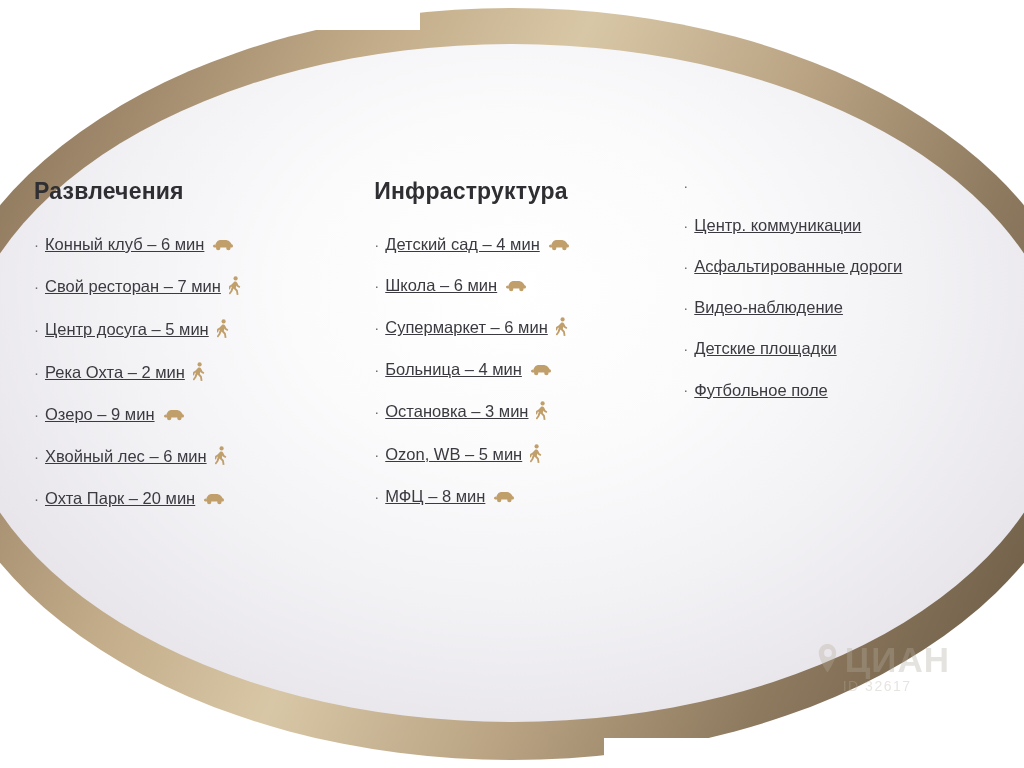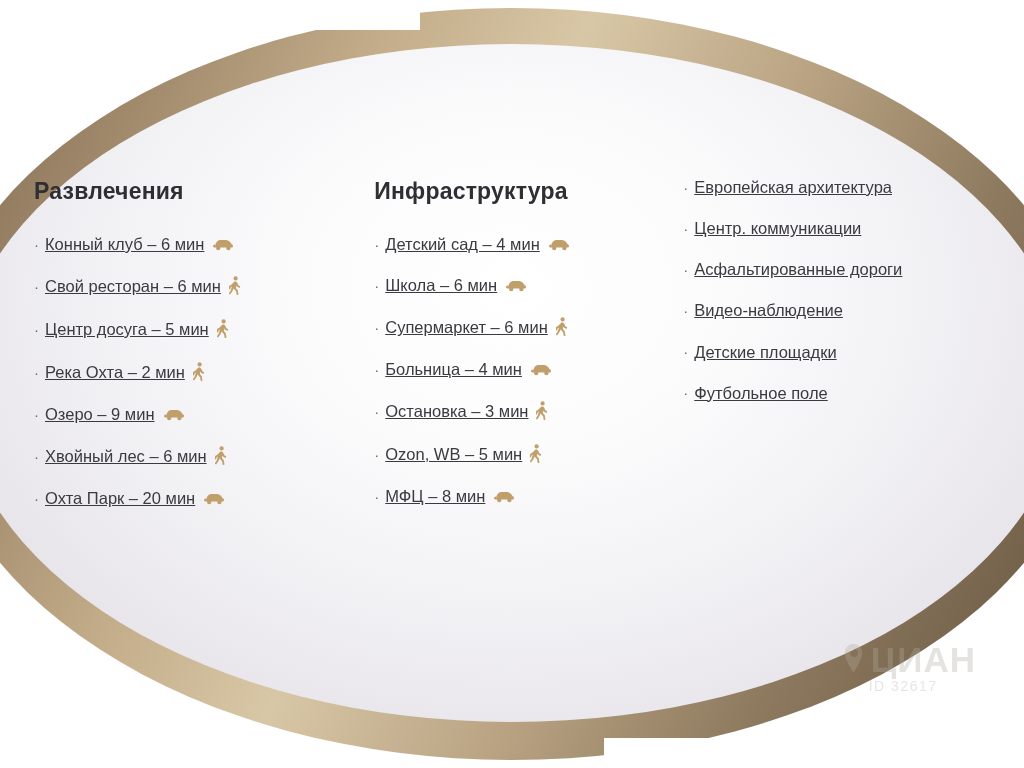--- a/index.html
+++ b/index.html
@@ -113,21 +113,21 @@
   .icon {
     display: inline-flex;
     align-items: center;
     margin-left: 8px;
     color: #c19f6b;
   }
   .icon svg { display: block; }
   
   .watermark {
     position: absolute;
-    right: 48px;
+    right: 74px;
     bottom: 74px;
     display: flex;
     flex-direction: column;
     align-items: flex-start;
     opacity: 0.33;
     color: #9d9da6;
     user-select: none;
   }
   .wm-row {
     display: flex;
@@ -169,21 +169,21 @@
             <span class="icon">
               <svg width="22" height="14" viewBox="0 0 22 14">
                   <path fill="currentColor" d="M3 9.5c0-2 1-3.6 1.8-4.6C5.6 3.6 7 3 9.6 3h3.2c2.3 0 3.6.5 4.7 1.5.9.8 1.6 1.8 2.1 2.7.8.2 1.4.8 1.4 1.7 0 .9-.5 1.5-1.3 1.6H2.3C1.5 10.4 1 9.8 1 9.1c0-.8.8-1.4 2-1.5z"></path>
                   <circle cx="6.2" cy="11" r="2.2" fill="currentColor"></circle>
                   <circle cx="16.4" cy="11" r="2.2" fill="currentColor"></circle>
                 </svg>
             </span>
           </li>
           <li>
             <span class="bullet">·</span>
-            <span class="item-text">Свой ресторан – 6 мин</span>
+            <span class="item-text">Свой ресторан – 7 мин</span>
             <span class="icon">
               <svg width="12" height="20" viewBox="0 0 12 20">
                   <circle cx="6.6" cy="2.4" r="2.1" fill="currentColor"></circle>
                   <path fill="currentColor" d="M5.4 5.6c1.2-.3 2.3.2 2.8 1.2l1.2 2.5 1.9 1.2-.8 1.5-2.3-1.3-.7-1.3-.7 2.6 2 2.2.7 4.6-1.8.3-.6-3.9-2.6-2.6-1.2 3-2.3 2.9-1.4-1.1 2-2.6 1.3-4.3-1.2.8-.7 2.3-1.7-.5.9-3 2.4-1.5z"></path>
                 </svg>
             </span>
           </li>
           <li>
             <span class="bullet">·</span>
             <span class="item-text">Центр досуга – 5 мин</span>
@@ -316,21 +316,20 @@
                 </svg>
             </span>
           </li>
         </ul>
       </div>
 
       <div class="col col-3">
         <ul class="items">
           <li>
             <span class="bullet">·</span>
-            <span class="item-text">Европейская архитектура</span>
           </li>
           <li>
             <span class="bullet">·</span>
             <span class="item-text">Центр. коммуникации</span>
           </li>
           <li>
             <span class="bullet">·</span>
             <span class="item-text">Асфальтированные дороги</span>
           </li>
           <li>

